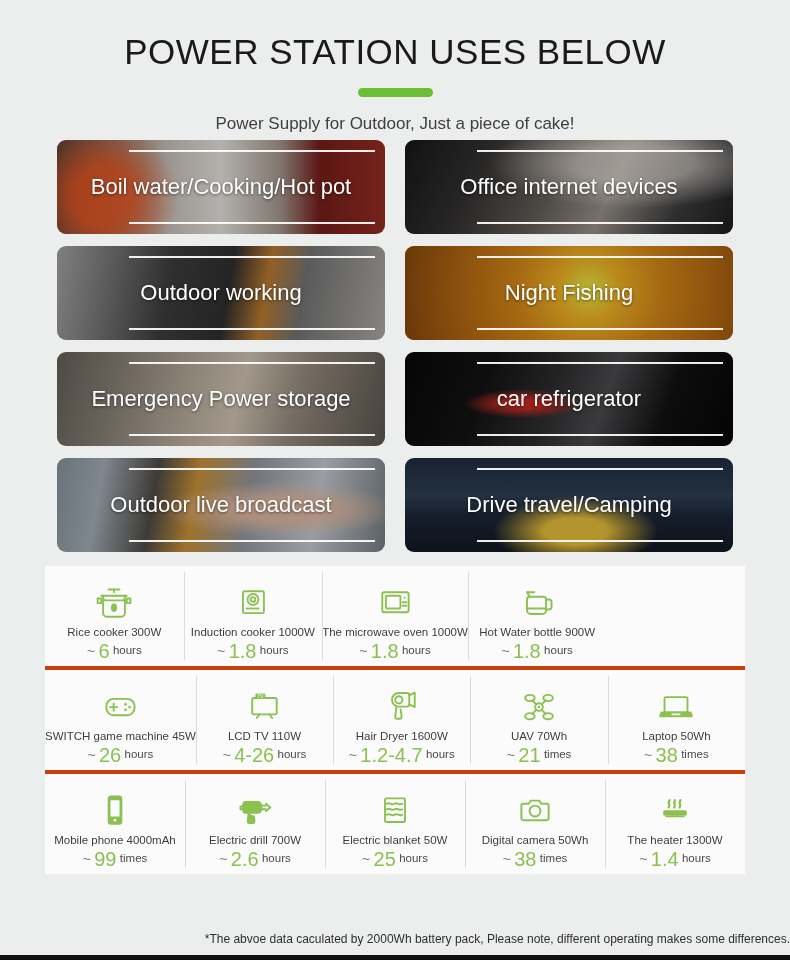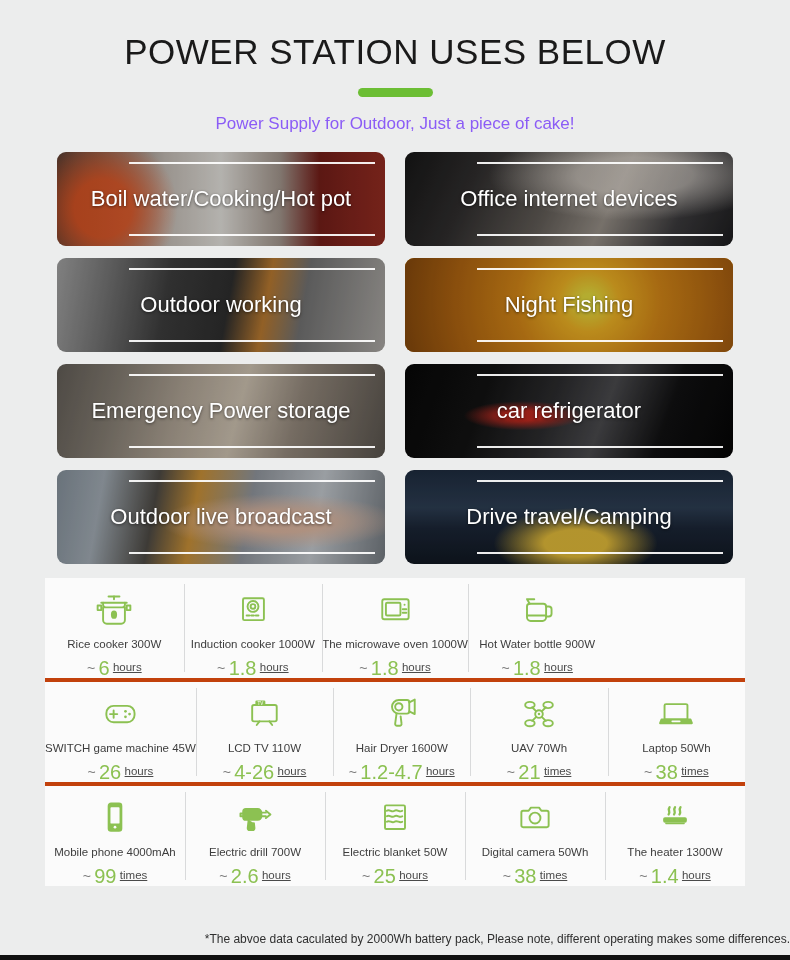--- a/index.html
+++ b/index.html
@@ -15,26 +15,26 @@
   
   .header{padding-top:34px;text-align:center;}
   .title{
     font-size:35px;font-weight:normal;color:#1a1a1a;
     letter-spacing:0.5px;line-height:1;margin:0;
     font-family:"Liberation Sans", sans-serif;
   }
   .accent-wrap{margin-top:19px;display:flex;justify-content:center;}
   .accent-bar{width:75px;height:9px;border-radius:5px;background:#6cbe34;}
   .subtitle{
-    margin-top:17px;font-size:17px;color:#8b5cf6;font-weight:normal;
+    margin-top:17px;font-size:17px;color:#404040;font-weight:normal;
   }
 
   
   .cards{
-    margin:18px auto 0 auto;width:676px;
+    margin:6px auto 0 auto;width:676px;
     display:grid;grid-template-columns:328px 328px;
     column-gap:20px;row-gap:12px;
   }
   .card{
     position:relative;height:94px;border-radius:9px;overflow:hidden;
     display:flex;align-items:center;
   }
   .card .bg{position:absolute;inset:0;}
   .card .veil{position:absolute;inset:0;background:rgba(0,0,0,0.17);}
   .card .lines{
@@ -89,35 +89,35 @@
       radial-gradient(ellipse at 52% 78%, rgba(226,186,56,.95) 0 13%, rgba(170,130,30,0) 34%),
       linear-gradient(#1d2a3c 0%,#2b3b4f 40%,#1a2434 62%,#101720 100%);
   }
 
   
   .grid-wrap{
     margin:14px auto 0 auto;width:700px;background:#fbfbfb;
   }
   .cell{
     position:relative;height:100px;
-    display:flex;flex-direction:column;align-items:center;justify-content:space-between;
+    display:flex;flex-direction:column;align-items:center;justify-content:center;
     padding-top:13px;box-sizing:border-box;text-align:center;
   }
   .cell + .cell::before{
     content:"";position:absolute;left:0;top:6px;bottom:6px;width:1px;background:#d9dadb;
   }
   .grid-row + .grid-row{border-top:4px solid #c2410c;}
   .grid-row{display:grid;grid-template-columns:repeat(5,1fr);}
   .icon{height:40px;display:flex;align-items:center;justify-content:center;margin-bottom:2px;}
   .icon svg{display:block;}
   .cell .name{font-size:11.5px;color:#3d3d3d;line-height:1.1;white-space:nowrap;}
   .cell .val{margin-top:3px;font-size:12px;color:#555;white-space:nowrap;line-height:1;}
   .cell .val .tilde{font-size:14px;color:#7a7a7a;vertical-align:middle;}
   .cell .val .num{font-size:20px;color:#8cc152;vertical-align:middle;letter-spacing:0px;}
-  .cell .val .unit{font-size:11.5px;color:#4a4a4a;vertical-align:middle;text-decoration:underline;}
+  .cell .val .unit{font-size:11.5px;color:#4a4a4a;vertical-align:middle;}
 
   .footnote{
     position:absolute;left:0;right:0;bottom:14px;text-align:right;
     font-size:12px;color:#2f2f2f;
   }
   .bottom-strip{position:absolute;left:0;right:0;bottom:0;height:5px;background:#111;}
 </style>
 </head>
 <body>
 

